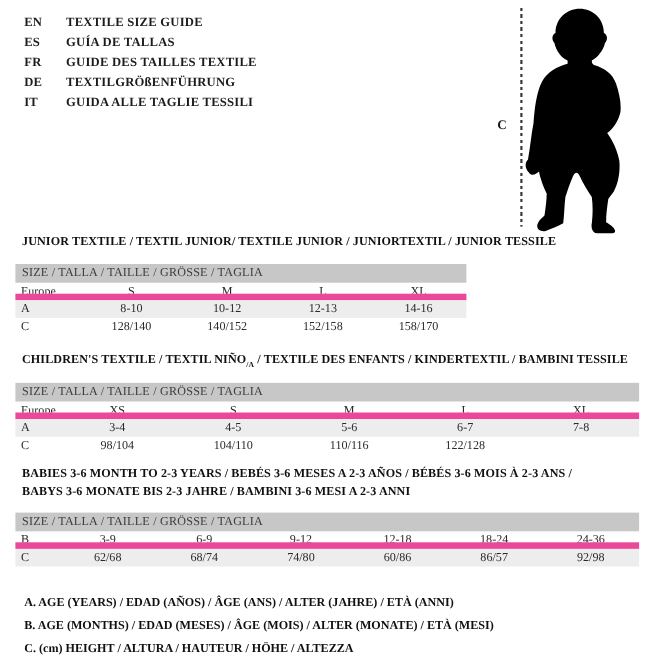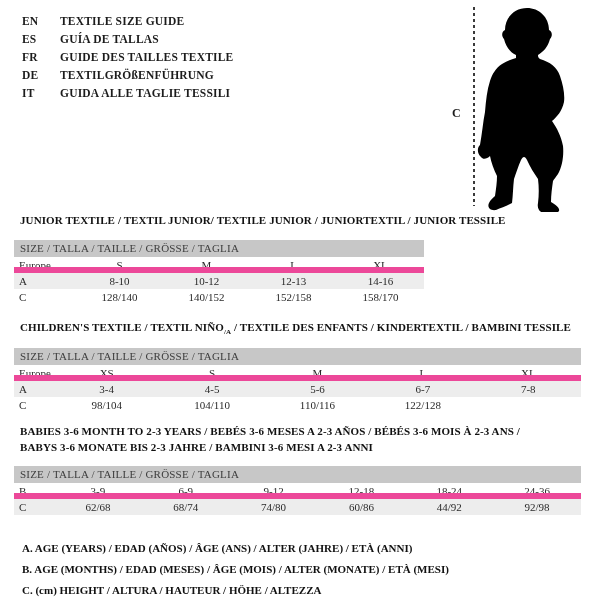--- a/index.html
+++ b/index.html
@@ -176,21 +176,21 @@
       <div>12-18</div>
       <div>18-24</div>
       <div>24-36</div>
     </div>
     <div class="grid-row cols-7 alt">
       <div class="lbl">C</div>
       <div>62/68</div>
       <div>68/74</div>
       <div>74/80</div>
       <div>60/86</div>
-      <div>44/92</div>
+      <div>86/57</div>
       <div>92/98</div>
     </div>
   </div>
 
   <div class="footnotes">
     <div class="footnote">A. AGE (YEARS) / EDAD (AÑOS) / ÂGE (ANS) / ALTER (JAHRE) / ETÀ (ANNI)</div>
     <div class="footnote">B. AGE (MONTHS) / EDAD (MESES) / ÂGE (MOIS) / ALTER (MONATE) / ETÀ (MESI)</div>
     <div class="footnote">C. (cm) HEIGHT / ALTURA / HAUTEUR / HÖHE / ALTEZZA</div>
   </div>
 

